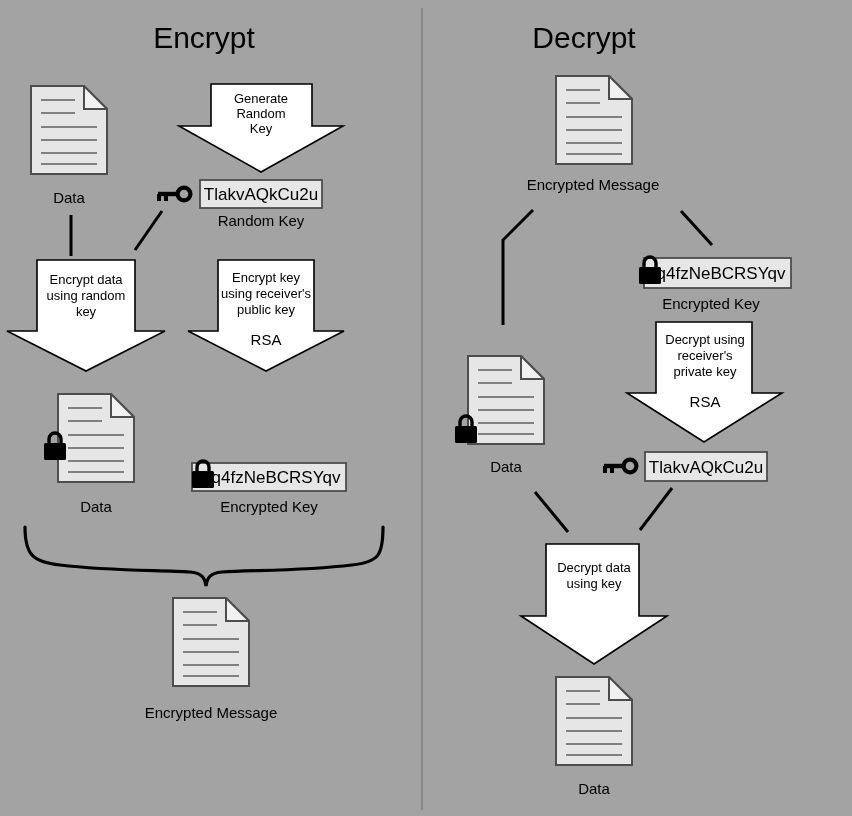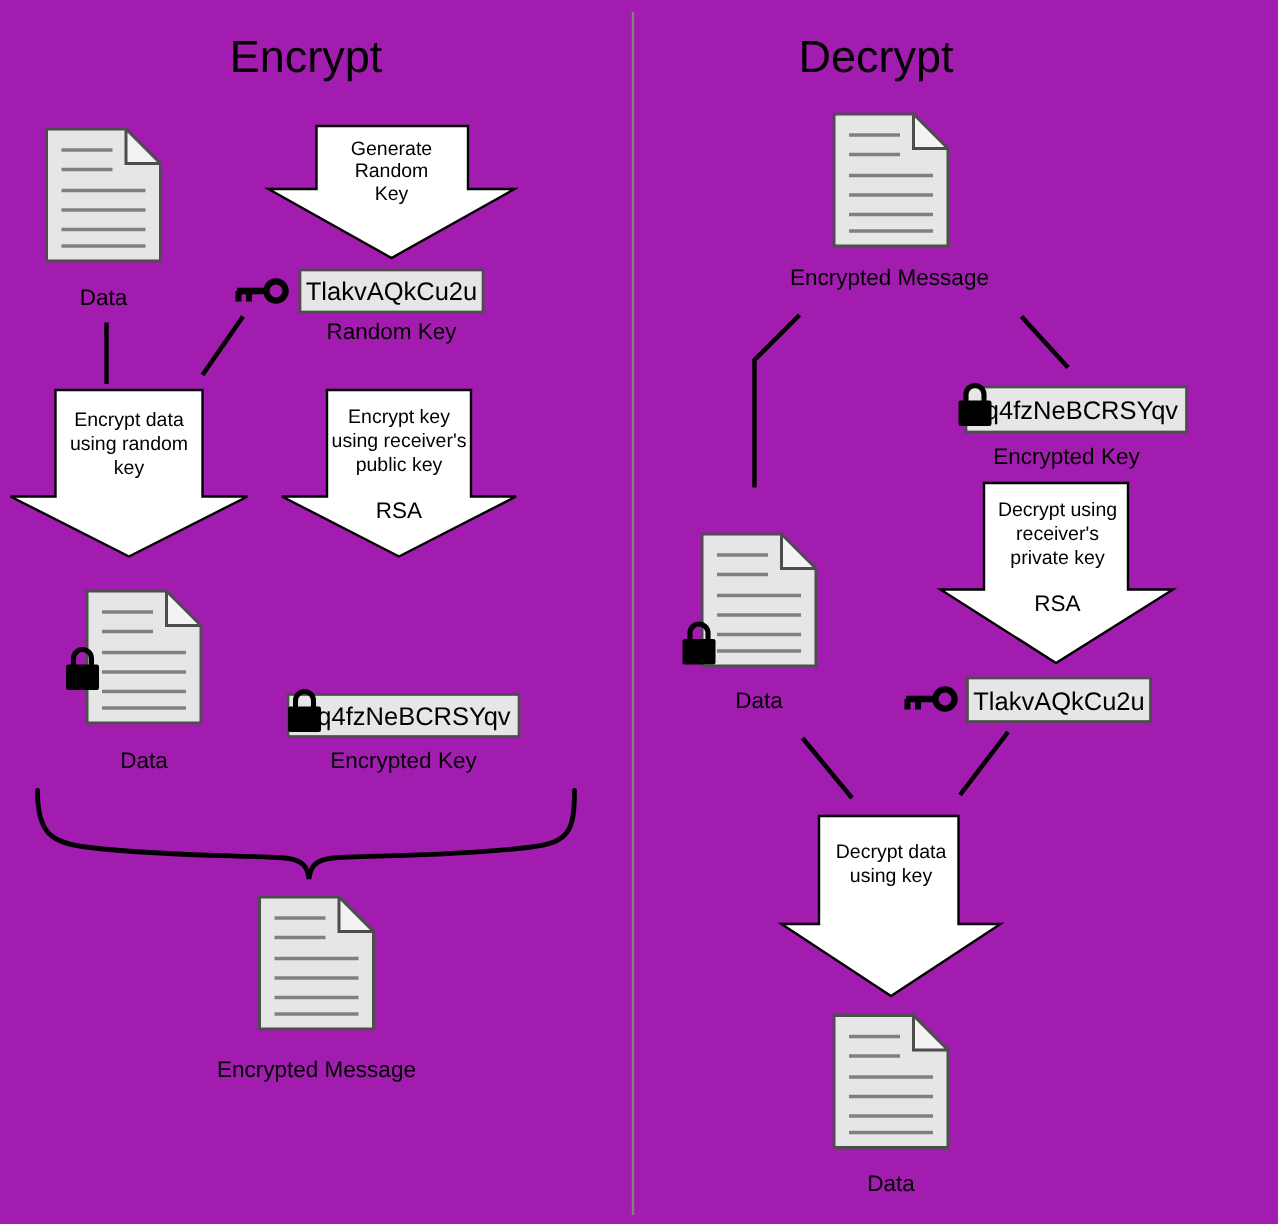--- a/index.html
+++ b/index.html
@@ -7,21 +7,21 @@
     padding: 0;
     background: #ffffff;
   }
   body {
     font-family: "Liberation Sans", sans-serif;
   }
   #canvas {
     position: relative;
     width: 852px;
     height: 816px;
-    background: #a21caf;
+    background: #a3a3a3;
     overflow: hidden;
   }
   svg.layer {
     position: absolute;
     left: 0;
     top: 0;
     width: 852px;
     height: 816px;
   }
   text {

